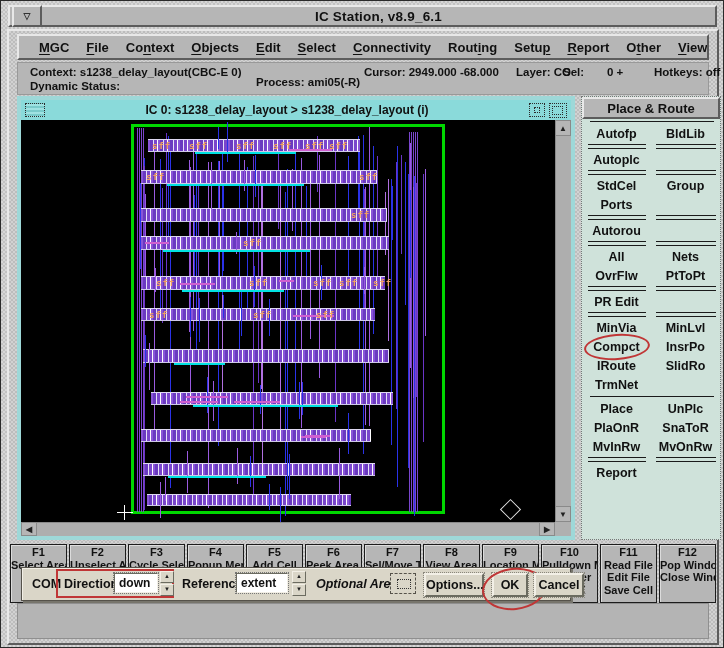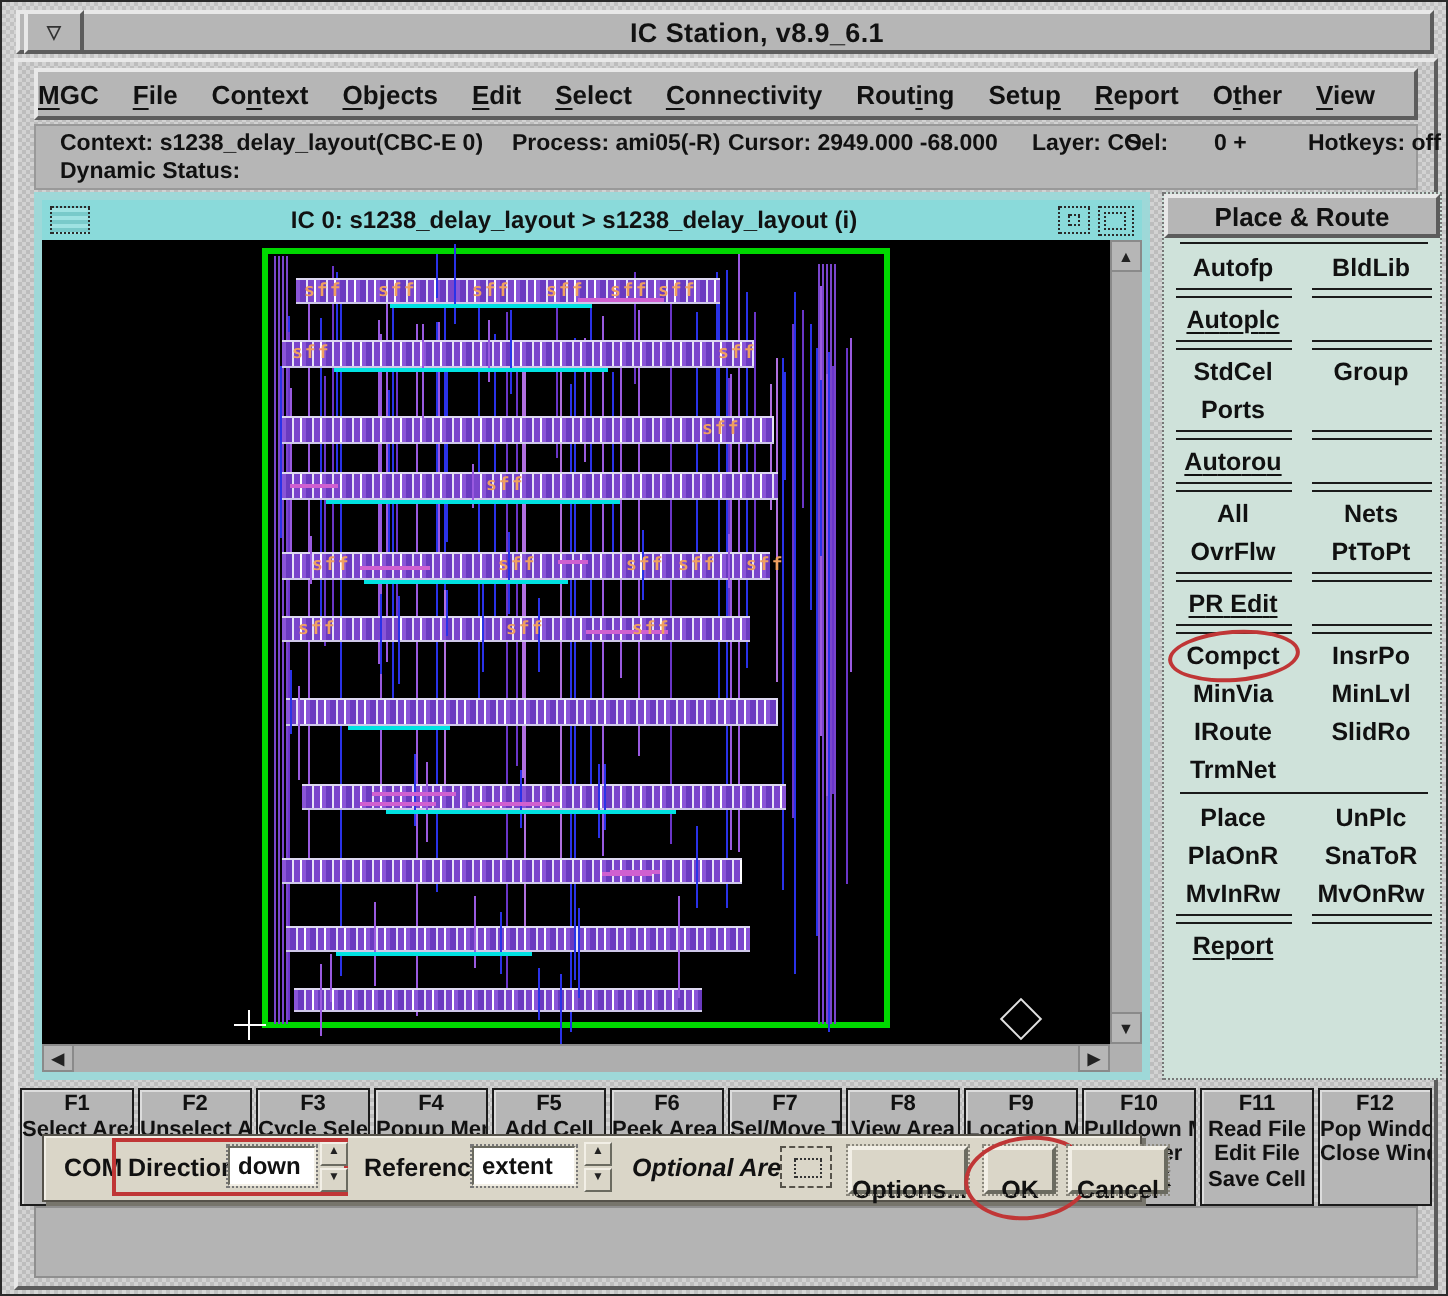--- a/index.html
+++ b/index.html
@@ -12,21 +12,21 @@
   
   .titlebar{position:absolute;left:7px;top:4px;width:709px;height:22px;background:#b6b6b6;
     display:flex;align-items:center;box-sizing:border-box;}
   .winmenu{width:26px;height:18px;margin-left:2px;background:#b6b6b6;display:flex;align-items:center;justify-content:center;font-size:9px;color:#333;}
   .apptitle{flex:1;text-align:center;font-size:13.5px;letter-spacing:.2px;}
   
   .mainwin{position:absolute;left:6px;top:28px;width:712px;height:616px;box-sizing:border-box;
     background:conic-gradient(#bdbdbd 0 25%,#d2d2d2 0 50%,#bdbdbd 0 75%,#d2d2d2 0) 0 0/4px 4px;
     border:2px solid;border-color:#e8e8e8 #5c5c5c #5c5c5c #e8e8e8;}
   .menubar{position:absolute;left:8px;top:3px;right:8px;height:26px;background:#b6b6b6;
-    display:flex;align-items:center;column-gap:17px;overflow:hidden;font-size:13px;box-sizing:border-box;}
+    display:flex;align-items:center;column-gap:17px;padding-left:20px;overflow:hidden;font-size:13px;box-sizing:border-box;}
   .menubar .mitem{white-space:nowrap;cursor:default;}
   .menubar u{text-underline-offset:2px;}
   .statusbar{position:absolute;left:8px;top:31px;right:8px;height:33px;background:#b6b6b6;
     border:1px solid #999;font-size:11.5px;box-sizing:border-box;}
   .statusbar span{position:absolute;white-space:nowrap;}
   
   .canvaswin{position:absolute;left:8px;top:65px;width:558px;height:444px;box-sizing:border-box;
     border:4px solid #9ed8d8;background:#000;}
   .ctitle{position:absolute;left:0;right:0;top:0;height:20px;background:#8adada;display:flex;align-items:center;font-size:12px;}
   .cmenu{width:18px;height:12px;margin-left:4px;border:1px dotted #2a2a2a;background:repeating-linear-gradient(0deg,#79caca 0 2px,#9fe2e2 2px 4px);}
@@ -47,21 +47,21 @@
   .cellrow{position:absolute;background:repeating-linear-gradient(90deg,#8a55d8 0 2px,#6a3ac0 2px 5px,#e6e2f6 5px 6px,#7a45cc 6px 9px,#ffffff 9px 10px);
     border-top:1px solid #ded8f2;border-bottom:1px solid #cfc8ea;box-sizing:border-box;}
   .sff{position:absolute;color:#f0a060;font-size:9px;font-family:"DejaVu Sans Mono",monospace;font-weight:bold;letter-spacing:1px;}
   .diamond{position:absolute;width:13px;height:13px;border:1px solid #e0e0e0;transform:rotate(45deg);}
   
   .palette{position:absolute;left:572px;top:65px;width:140px;height:444px;box-sizing:border-box;border:1px dotted #777;background:#cfe2da;overflow:hidden;}
   .phead{height:22px;background:#b6b6b6;border:2px solid;border-color:#e8e8e8 #5c5c5c #5c5c5c #e8e8e8;box-sizing:border-box;
     display:flex;align-items:center;justify-content:center;font-size:13px;}
   .prow{height:19px;display:flex;align-items:center;font-size:12.5px;}
   .pcol{flex:1;text-align:center;position:relative;cursor:default;white-space:nowrap;}
-  .phdr{text-decoration:underline;text-underline-offset:2px;}
+  .phdr{text-underline-offset:2px;}
   .rule1{height:5px;position:relative;}
   .rule2{height:7px;position:relative;}
   .rl{position:absolute;height:1px;background:#1a1a1a;}
   .circle{position:absolute;left:50%;top:50%;width:62px;height:22px;border:2px solid #c03636;border-radius:50%;
     transform:translate(-50%,-50%) rotate(-4deg);pointer-events:none;}
   
   .fkeybar{position:absolute;left:1px;right:1px;top:513px;height:59px;display:flex;gap:2px;}
   .fkey{flex:1;background:#b6b6b6;border:1px solid #1c1c1c;box-shadow:inset 1px 1px 0 #dcdcdc;
     overflow:hidden;text-align:center;font-size:11px;line-height:12.5px;padding-top:1px;box-sizing:border-box;}
   .fkey div{white-space:nowrap;}
@@ -69,21 +69,21 @@
   .promptbar{position:absolute;left:12px;top:536px;width:550px;height:34px;background:#dad6c8;
     border:1px solid #55524a;box-shadow:inset 1px 1px 0 #f2efe6, 2px 2px 0 #77756c;box-sizing:border-box;z-index:5;}
   .promptbar .lab{position:absolute;font-size:12.5px;white-space:nowrap;}
   .redbox{position:absolute;left:34px;top:1px;width:118px;height:29px;border:2px solid #c03636;box-sizing:border-box;}
   .combo{position:absolute;height:20px;background:#fff;border:1px solid;border-color:#6b6b60 #f2efe6 #f2efe6 #6b6b60;
     outline:1px dotted #777;font-size:12px;padding:2px 0 0 4px;box-sizing:border-box;}
   .spin{position:absolute;width:14px;height:25px;display:flex;flex-direction:column;gap:1px;}
   .spin div{flex:1;background:#dad6c8;border:1px solid;border-color:#f2efe6 #6b6b60 #6b6b60 #f2efe6;
     font-size:6px;line-height:9px;text-align:center;color:#222;}
   .pbtn{position:absolute;height:24px;background:#dad6c8;border:2px solid;border-color:#f2efe6 #6b6b60 #6b6b60 #f2efe6;
-    outline:1px dotted #8a877c;font-size:12.5px;text-align:center;padding-top:13px;box-sizing:border-box;cursor:default;}
+    outline:1px dotted #8a877c;font-size:12.5px;text-align:center;padding-top:3px;box-sizing:border-box;cursor:default;}
   .okwrap{overflow:visible;}
   .okcircle{position:absolute;left:-12px;top:-7px;width:60px;height:38px;border:2px solid #c03636;border-radius:50%;
     transform:rotate(-6deg);pointer-events:none;}
   .areabtn{position:absolute;left:368px;top:5px;width:26px;height:21px;background:#dad6c8;
     border:1px dashed #55524a;box-sizing:border-box;}
   .areabtn:after{content:"";position:absolute;left:6px;top:5px;width:12px;height:8px;border:1px dotted #333;}
   .optlab{font-style:italic;}
   .msgarea{position:absolute;left:8px;right:8px;top:572px;bottom:4px;background:#b4b4b4;border:1px solid #8f8f8f;}
 </style>
 </head>
@@ -108,21 +108,21 @@
         <div class="mitem"><span><u>C</u><span>o</span><span>n</span><span>n</span><span>e</span><span>c</span><span>t</span><span>i</span><span>v</span><span>i</span><span>t</span><span>y</span></span></div>
         <div class="mitem"><span><span>R</span><span>o</span><span>u</span><span>t</span><u>i</u><span>n</span><span>g</span></span></div>
         <div class="mitem"><span><span>S</span><span>e</span><span>t</span><span>u</span><u>p</u></span></div>
         <div class="mitem"><span><u>R</u><span>e</span><span>p</span><span>o</span><span>r</span><span>t</span></span></div>
         <div class="mitem"><span><span>O</span><u>t</u><span>h</span><span>e</span><span>r</span></span></div>
         <div class="mitem"><span><u>V</u><span>i</span><span>e</span><span>w</span></span></div>
       </div>
 
     <div class="statusbar">
       <span style="left:12px;top:3px">Context: s1238_delay_layout(CBC-E 0)</span>
-      <span style="left:238px;top:3px">Process: ami05(-R)</span>
+      <span style="left:238px;top:13px">Process: ami05(-R)</span>
       <span style="left:346px;top:3px">Cursor: 2949.000  -68.000</span>
       <span style="left:498px;top:3px">Layer: CO</span>
       <span style="left:545px;top:3px">Sel:</span>
       <span style="left:589px;top:3px">0 +</span>
       <span style="left:636px;top:3px">Hotkeys: off</span>
       <span style="left:12px;top:17px">Dynamic Status:</span>
     </div>
 
     <div class="canvaswin">
       <div class="ctitle">
@@ -377,26 +377,26 @@
             <div class="pcol"><span class="phdr"><span>P</span><span>R</span><span> </span><span>E</span><span>d</span><span>i</span><span>t</span></span></div>
             <div class="pcol"></div>
           </div>
           <div class="rule2">
             <div class="rl" style="left: 6px; width: 58px; top: 1px;"></div>
             <div class="rl" style="left: 74px; width: 60px; top: 1px;"></div>
             <div class="rl" style="left: 6px; width: 58px; top: 5px;"></div>
             <div class="rl" style="left: 74px; width: 60px; top: 5px;"></div>
           </div>
           <div class="prow">
+            <div class="pcol"><span><span>M</span><span>i</span><span>n</span><span>V</span><span>i</span><span>a</span></span></div>
+            <div class="pcol"><span><span>M</span><span>i</span><span>n</span><span>L</span><span>v</span><span>l</span></span></div>
+          </div>
+          <div class="prow">
             <div class="pcol"><span><span>C</span><span>o</span><span>m</span><span>p</span><span>c</span><span>t</span></span><div class="circle"></div></div>
             <div class="pcol"><span><span>I</span><span>n</span><span>s</span><span>r</span><span>P</span><span>o</span></span></div>
-          </div>
-          <div class="prow">
-            <div class="pcol"><span><span>M</span><span>i</span><span>n</span><span>V</span><span>i</span><span>a</span></span></div>
-            <div class="pcol"><span><span>M</span><span>i</span><span>n</span><span>L</span><span>v</span><span>l</span></span></div>
           </div>
           <div class="prow">
             <div class="pcol"><span><span>I</span><span>R</span><span>o</span><span>u</span><span>t</span><span>e</span></span></div>
             <div class="pcol"><span><span>S</span><span>l</span><span>i</span><span>d</span><span>R</span><span>o</span></span></div>
           </div>
           <div class="prow">
             <div class="pcol"><span><span>T</span><span>r</span><span>m</span><span>N</span><span>e</span><span>t</span></span></div>
             <div class="pcol"></div>
           </div>
           <div class="rule1">

